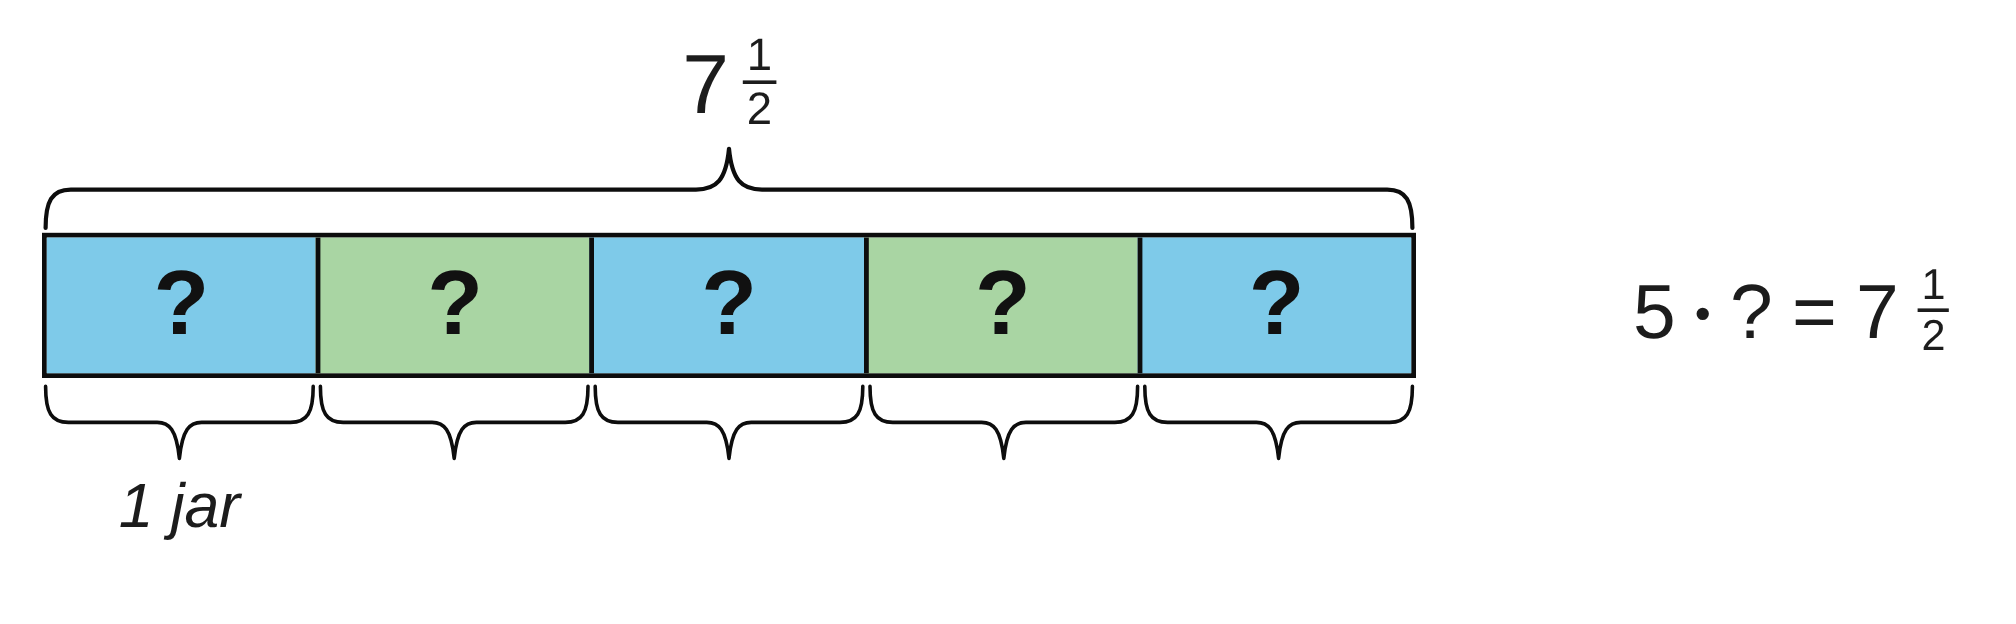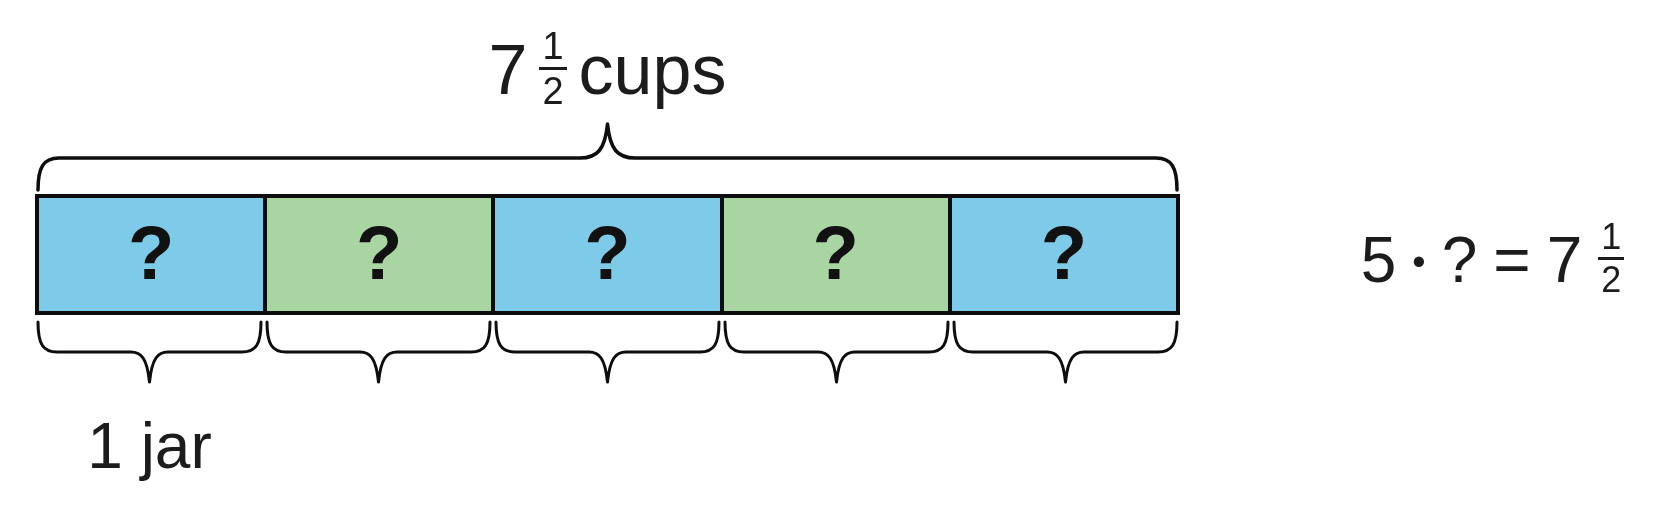--- a/index.html
+++ b/index.html
@@ -72,27 +72,28 @@
     font-size: 76px;
     font-weight: 600;
     color: #111111;
     line-height: 1;
     transform: translateY(-2px);
   }
 
   
   .jar-label {
     position: absolute;
-    left: 35px; top: 408px;
+    left: 35px; top: 384px;
     width: 229px; height: 76px;
     display: flex;
     align-items: center;
     justify-content: center;
-    font-size: 64px;
+    font-size: 52px;
     color: #1c1c1c;
+    font-style: italic;
   }
 
   
   .equation {
     position: absolute;
     left: 1305px; top: 202px;
     width: 375px; height: 116px;
     display: flex;
     align-items: center;
     justify-content: center;
@@ -111,21 +112,20 @@
 <body>
 
 <div class="canvas">
 
   <div class="total-label">
     <span>7</span>
     <span class="frac">
       <span class="num">1</span>
       <span class="den">2</span>
     </span>
-    <span>cups</span>
   </div>
 
   <svg class="brace" style="left:35px; top:118px;" width="1145" height="74" viewBox="0 0 1145 74">
     <path d="M 3 72 C 3 50 8 40 24 40 L 545 40 C 562 40 570 32 572.5 6 C 575 32 583 40 600 40 L 1121 40 C 1137 40 1142 50 1142 72" stroke-width="3.5"></path>
   </svg>
 
   <div class="bar">
     <div class="cell" data-color="blue">
       <span class="qmark">?</span>
     </div>

